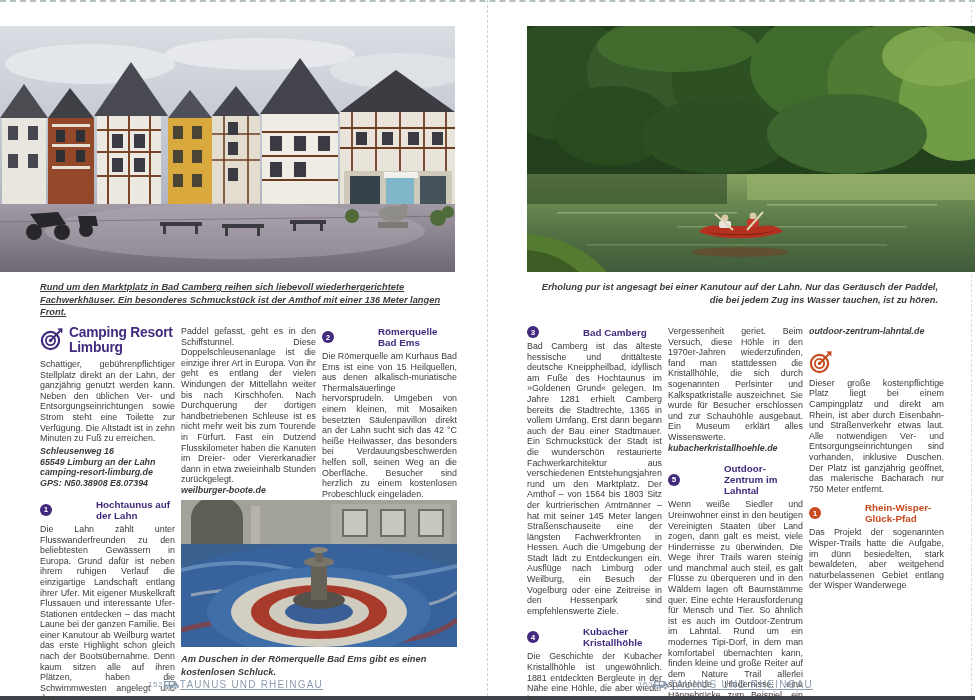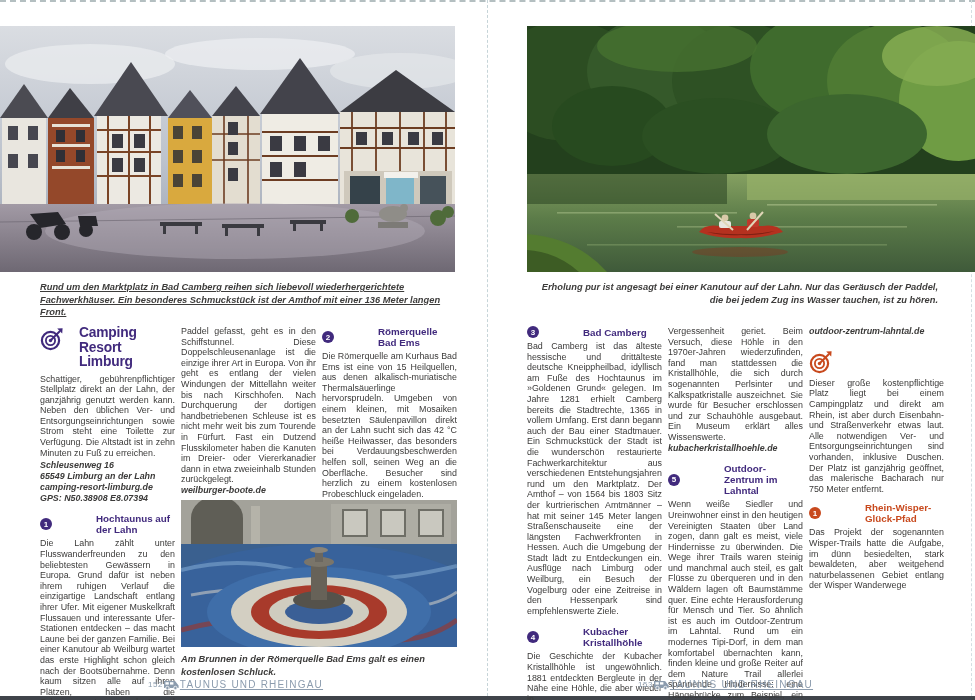--- a/index.html
+++ b/index.html
@@ -12,21 +12,21 @@
   .trim-right{left:971px;top:0;height:696px;width:0;border-left:1px dashed #d4dfe2;}
   .bottom-strip{left:0;top:696px;width:975px;height:4px;background:#40444a;}
   
   .photo{overflow:hidden;background:#777;}
   .photo svg{display:block;}
   
   .caption{font-size:9.3px;line-height:12.6px;font-weight:bold;font-style:italic;color:#3d3c3b;}
   
   .col{top:326px;width:135px;}
   .body{font-size:8.9px;line-height:10.6px;text-align:justify;margin:0;color:#3b3a39;hyphens:auto;-webkit-hyphens:auto;}
-  .tip-head{display:flex;align-items:flex-start;gap:15px;margin-bottom:4px;}
+  .tip-head{display:flex;align-items:flex-start;gap:5px;margin-bottom:4px;}
   .tip-title{font-weight:bold;font-size:13.8px;line-height:14.5px;letter-spacing:-0.2px;}
   .purple{color:#412A7D;}
   .orange{color:#C8491D;}
   .target-icon{flex:0 0 auto;margin-top:1px;}
   .poi-head{display:flex;align-items:center;gap:4px;margin:0 0 3px 0;}
   .poi-num{flex:0 0 auto;display:inline-flex;width:12px;height:12px;border-radius:50%;
            color:#fff;font-size:8px;font-weight:bold;align-items:center;justify-content:center;}
   .poi-num.bg-purple{background:#412A7D;}
   .poi-num.bg-orange{background:#C8491D;}
   .poi-title{font-weight:bold;font-size:9.8px;line-height:11px;padding-left:40px;}
@@ -265,21 +265,21 @@
     <g>
       <ellipse cx="138" cy="100" rx="26" ry="9" fill="#55524b"></ellipse>
       <rect x="130" y="62" width="16" height="38" fill="#676258"></rect>
       <ellipse cx="138" cy="62" rx="15" ry="5" fill="#7a756a"></ellipse>
       <rect x="134" y="50" width="8" height="12" fill="#6b675f"></rect>
       <ellipse cx="138" cy="50" rx="9" ry="3" fill="#8a857a"></ellipse>
     </g>
   </svg>
 </div>
 
-<div class="abs caption" style="left:181px;top:653px;width:276px;">Am Brunnen in der Römerquelle Bad Ems galt es einen kostenlosen Schluck.</div>
+<div class="abs caption" style="left:181px;top:653px;width:276px;">Am Duschen in der Römerquelle Bad Ems gibt es einen kostenlosen Schluck.</div>
 
 <div class="abs footer" style="left:148px;">
   <span class="pagenum">152</span>
   <svg width="17" height="10" viewBox="0 0 17 10">
     <path d="M1 1 h10 a2.4 2.4 0 0 1 2.2 1.4 L15.6 5.4 V8 H1 Z" fill="#8c9cae"></path>
     <rect x="2.4" y="2.2" width="3.4" height="2.4" fill="#ffffff"></rect>
     <rect x="7" y="2.2" width="3.4" height="2.4" fill="#ffffff"></rect>
     <circle cx="4.4" cy="8" r="1.7" fill="#8c9cae" stroke="#ffffff" stroke-width="0.8"></circle>
     <circle cx="12.4" cy="8" r="1.7" fill="#8c9cae" stroke="#ffffff" stroke-width="0.8"></circle>
   </svg>

